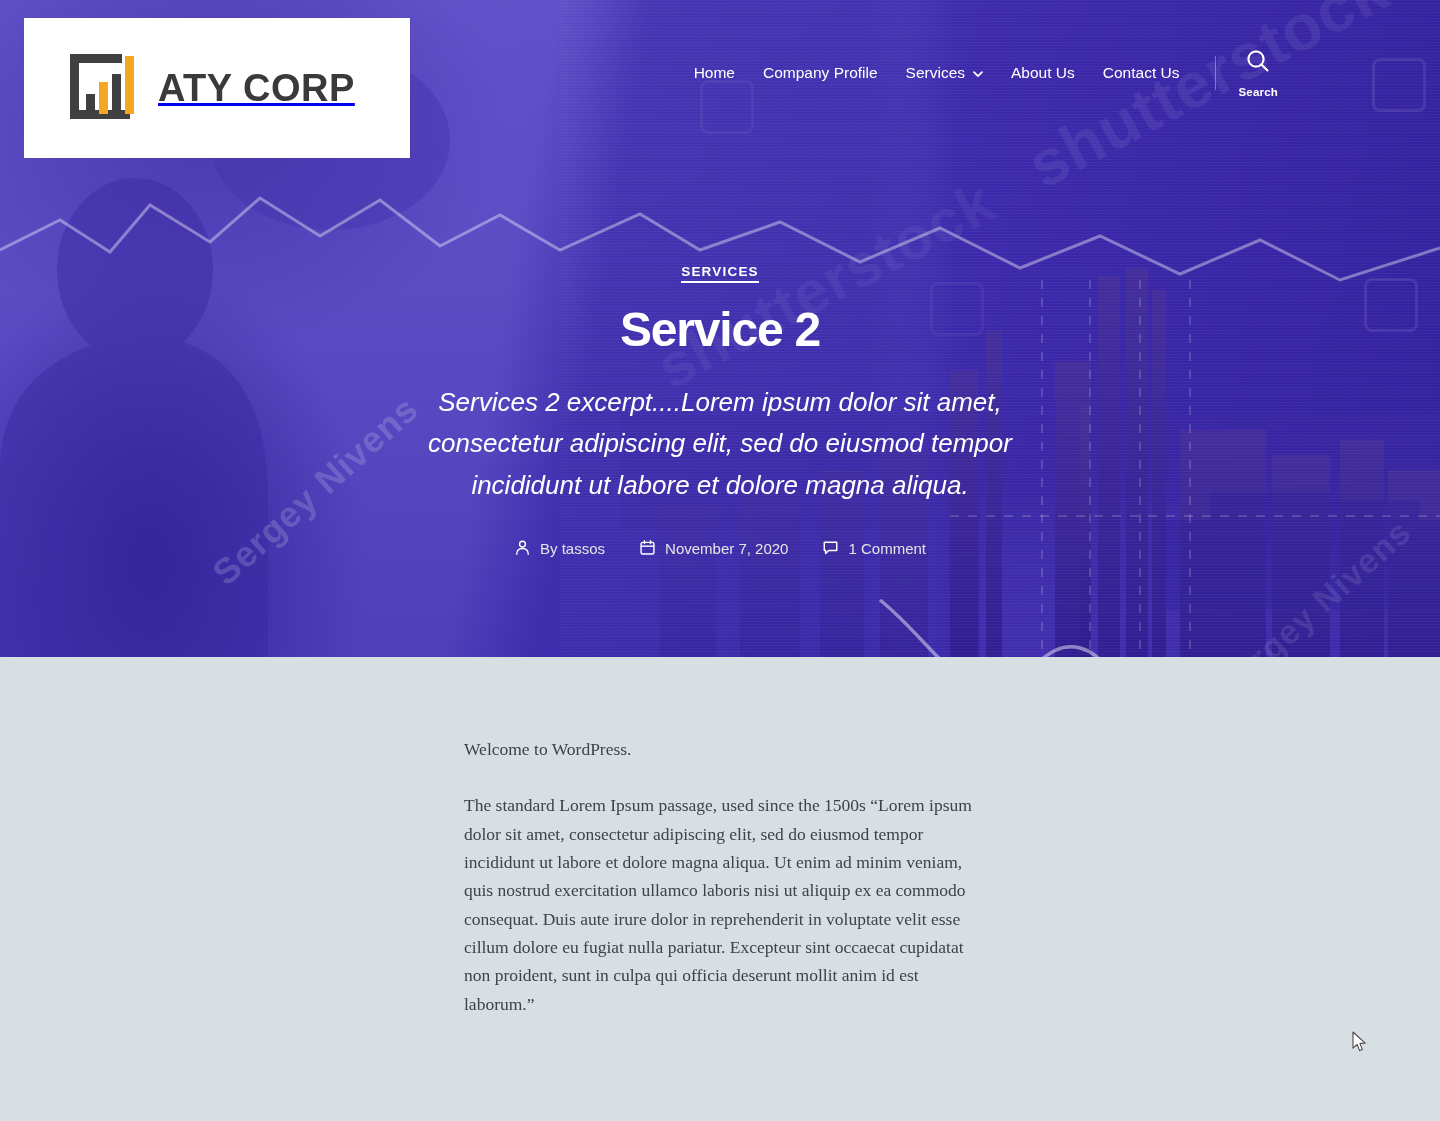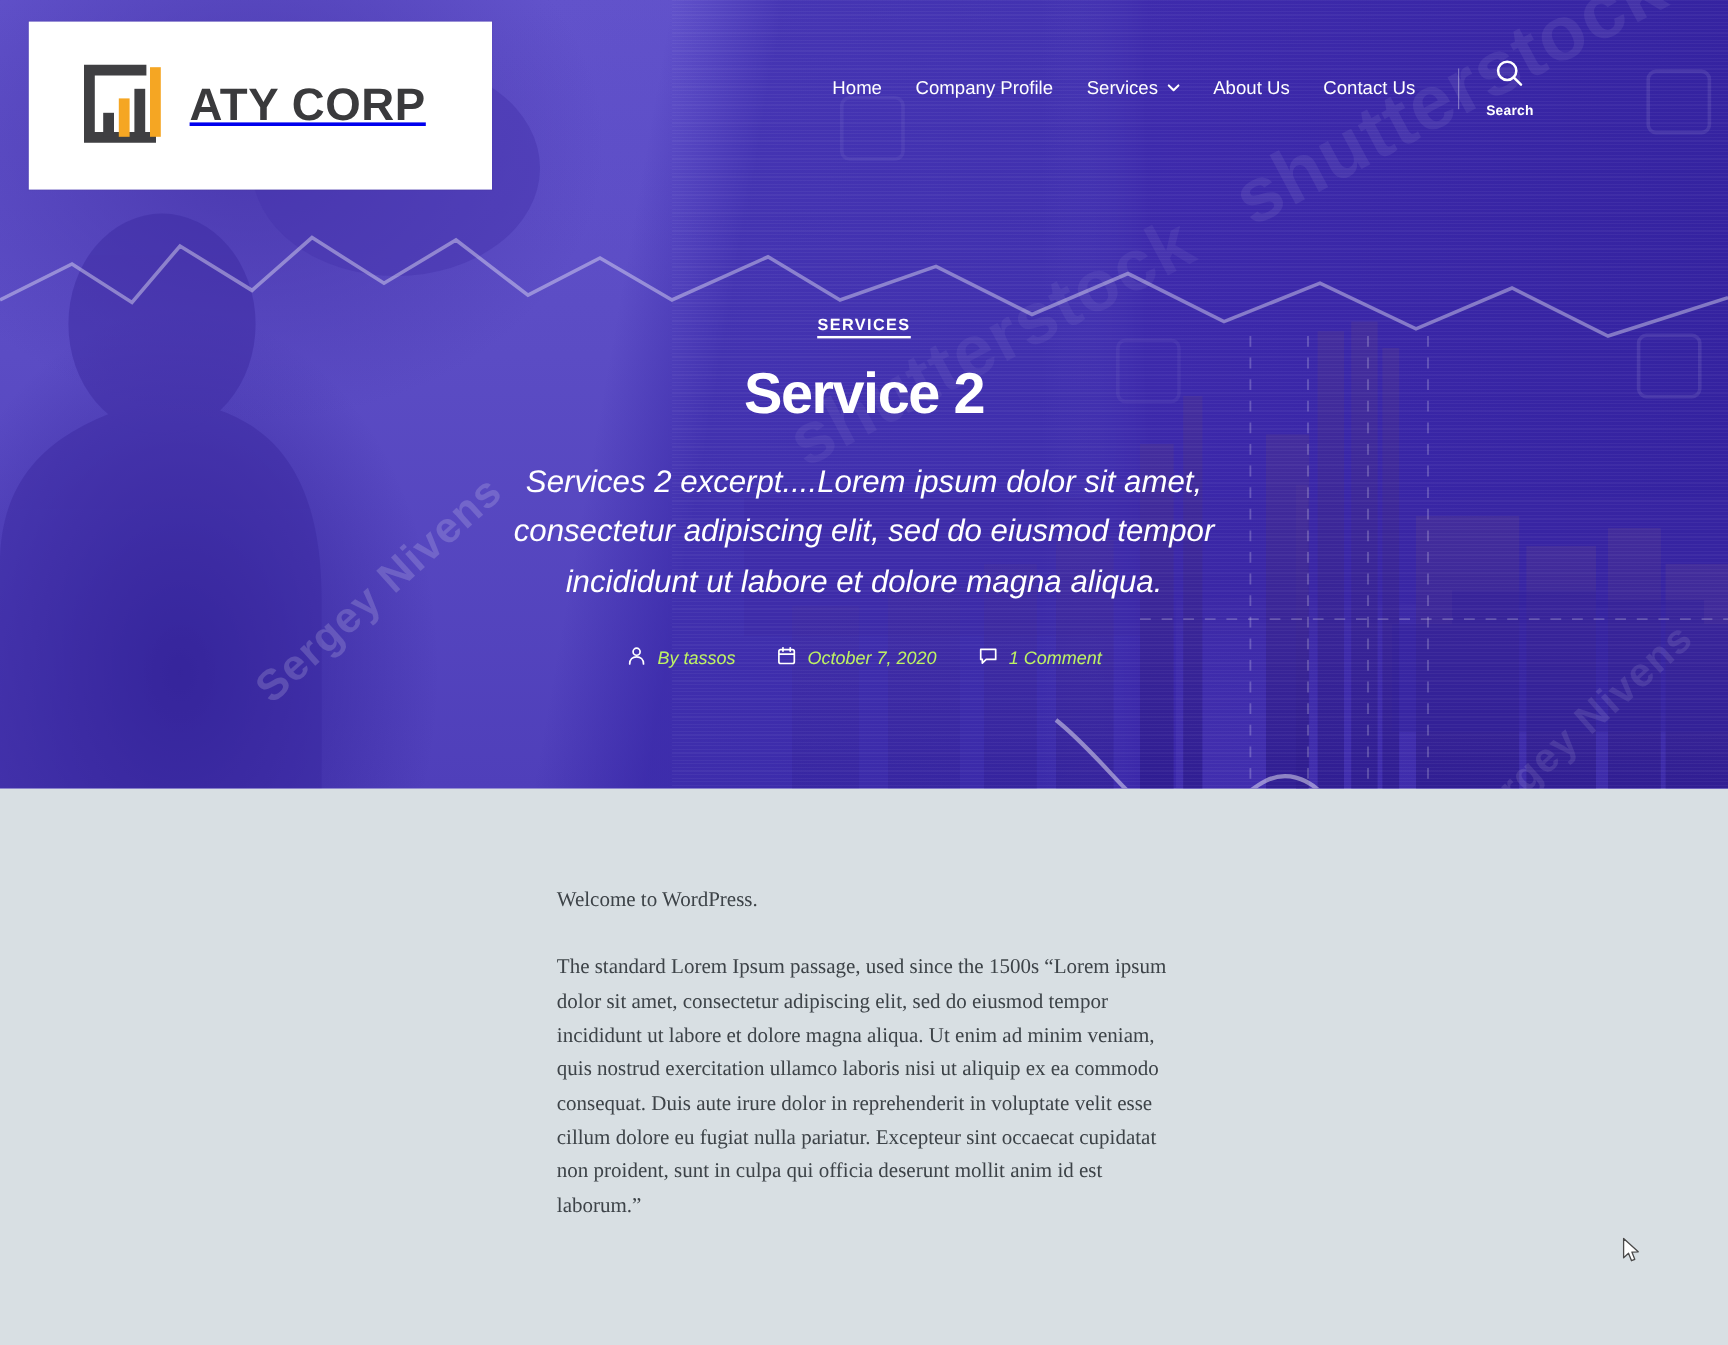--- a/index.html
+++ b/index.html
@@ -111,21 +111,21 @@
     margin:26px auto 0;
     width:680px;
     color:#fff; font-size:26px; font-weight:400; line-height:1.6;font-style:italic;
   }
   .hero-meta{
     margin-top:32px;
     display:flex; align-items:center; justify-content:center; gap:34px;
     color:#fff; font-size:15px; font-weight:400;
   }
   .meta-item{ display:inline-flex; align-items:center; gap:9px; white-space:nowrap;}
-  .meta-item a{ color:#bef264; text-decoration:none;font-style:italic;}
+  .meta-item a{ color:#e5e5e5; text-decoration:none;}
 
   
   .content{
     position:relative;
     width:1440px; min-height:464px;
     background:#d8dfe3;
     padding-top:50px;
     margin-top:28px;
   }
   .article{
@@ -300,21 +300,21 @@
 
       <span class="meta-item">
         <span>
           <svg viewBox="0 0 18 18" width="17" height="17">
             <rect x="2.2" y="3.6" width="13.6" height="12.2" rx="1.6" fill="none" stroke="#ffffff" stroke-width="1.5"></rect>
             <line x1="2.2" y1="7.6" x2="15.8" y2="7.6" stroke="#ffffff" stroke-width="1.5"></line>
             <line x1="5.8" y1="1.9" x2="5.8" y2="4.8" stroke="#ffffff" stroke-width="1.5" stroke-linecap="round"></line>
             <line x1="12.2" y1="1.9" x2="12.2" y2="4.8" stroke="#ffffff" stroke-width="1.5" stroke-linecap="round"></line>
           </svg>
         </span>
-        <a href="#">October 7, 2020</a>
+        <a href="#">November 7, 2020</a>
       </span>
 
       <span class="meta-item">
         <span>
           <svg viewBox="0 0 18 18" width="17" height="17">
             <path d="M2.4 3.4 H15.6 V12.2 H7.2 L3.8 15.4 V12.2 H2.4 Z" fill="none" stroke="#ffffff" stroke-width="1.5" stroke-linejoin="round"></path>
           </svg>
         </span>
         <a href="#">1 Comment</a>
       </span>

